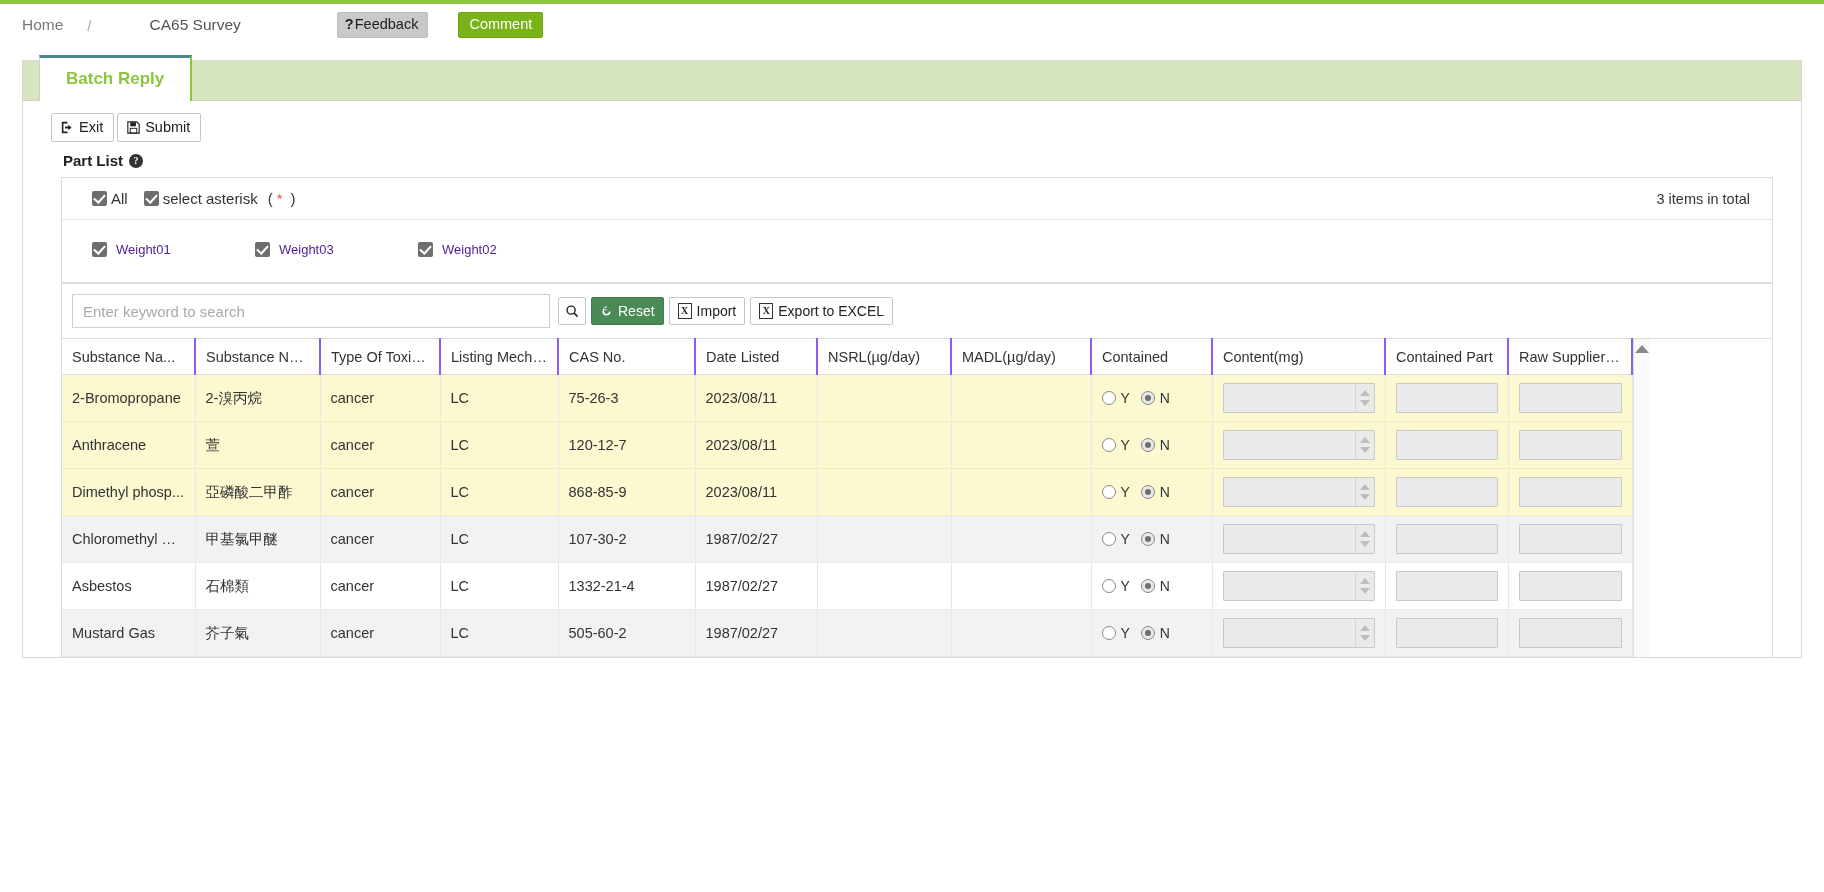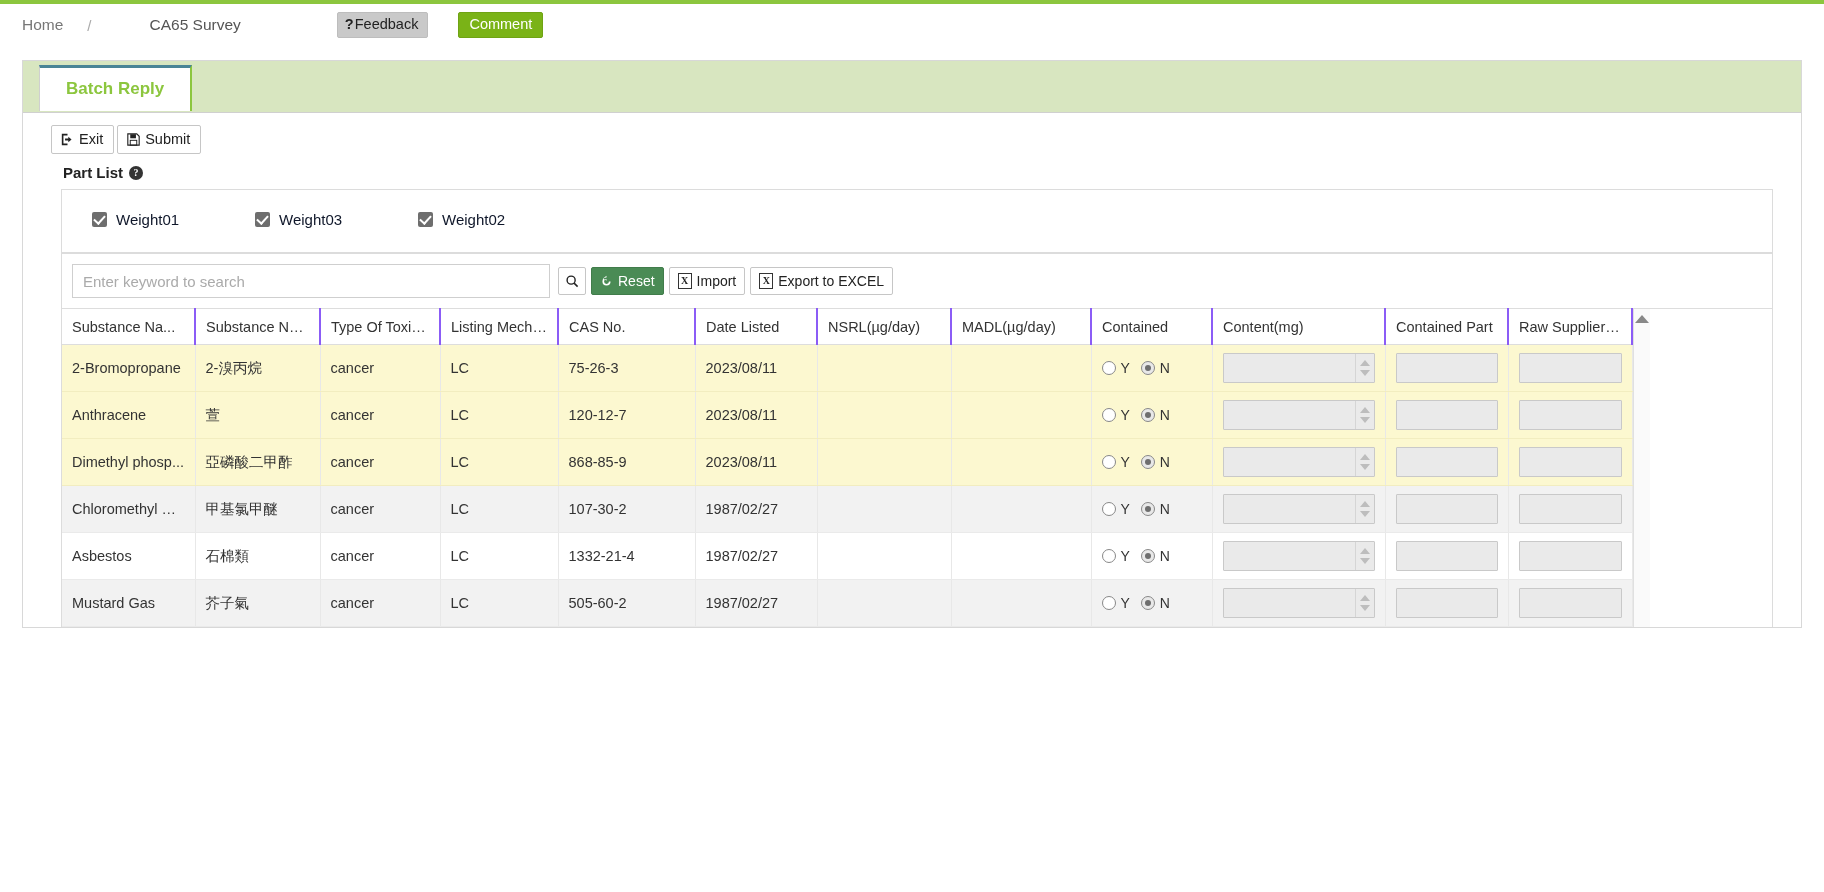--- a/index.html
+++ b/index.html
@@ -52,24 +52,24 @@
 
   
   .panel {
     margin: 14px 22px 0 22px;
     width: 1780px;
     border: 1px solid #d8d8d8;
     background: #fff;
   }
   .tabstrip {
     background: #d8e6c0;
-    height: 52px;
+    height: 40px;
     padding-left: 16px;
     display: flex;
-    align-items: center;
+    align-items: flex-end;
     border-bottom: 1px solid #d0d0d0;
   }
   .tab {
     background: #fff;
     border: 1px solid #cfcfcf;
     border-bottom: none;
     border-top: 3px solid #4a8596;
     padding: 11px 26px 12px 26px;
     font-weight: bold;
     font-size: 17px;
@@ -145,21 +145,21 @@
   }
   .lbl { font-size: 15px; color: #333; }
   .ast { color: #d9534f; }
   .partbox-body {
     display: flex;
     padding: 16px 16px 20px 30px;
     height: 62px;
     align-items: center;
   }
   .part-item { display: flex; align-items: center; gap: 9px; width: 163px; }
-  .part-item a { color: #0f172a; text-decoration: none; font-size: 15px; cursor: pointer; }
+  .part-item a { color: #4c1d95; text-decoration: none; font-size: 13px; cursor: pointer; }
 
   
   .fields-row {
     display: flex;
     align-items: flex-start;
     padding: 30px 14px 30px 0;
     margin-left: 24px;
   }
   .field-label {
     font-weight: bold; font-size: 15px; color: #222;
@@ -385,20 +385,32 @@
         <span>Submit</span>
       </button>
     </div>
 
     <div class="section-title">
       <span>Part List</span>
       <span class="help-icon">?</span>
     </div>
 
     <div class="partbox">
+      <div class="partbox-head">
+        <div class="pb-left">
+          <span class="cbox"></span>
+          <span class="lbl">All</span>
+          <span class="cbox" style="margin-left:12px"></span>
+          <span class="lbl">select asterisk</span>
+          <span class="lbl" style="margin-left:6px">(</span>
+          <span class="ast">*</span>
+          <span class="lbl" style="margin-left:4px">)</span>
+        </div>
+        <div class="pb-right">3 items in total</div>
+      </div>
       <div class="partbox-body">
         <div class="part-item">
           <span class="cbox"></span>
           <a>Weight01</a>
         </div>
         <div class="part-item">
           <span class="cbox"></span>
           <a>Weight03</a>
         </div>
         <div class="part-item">

